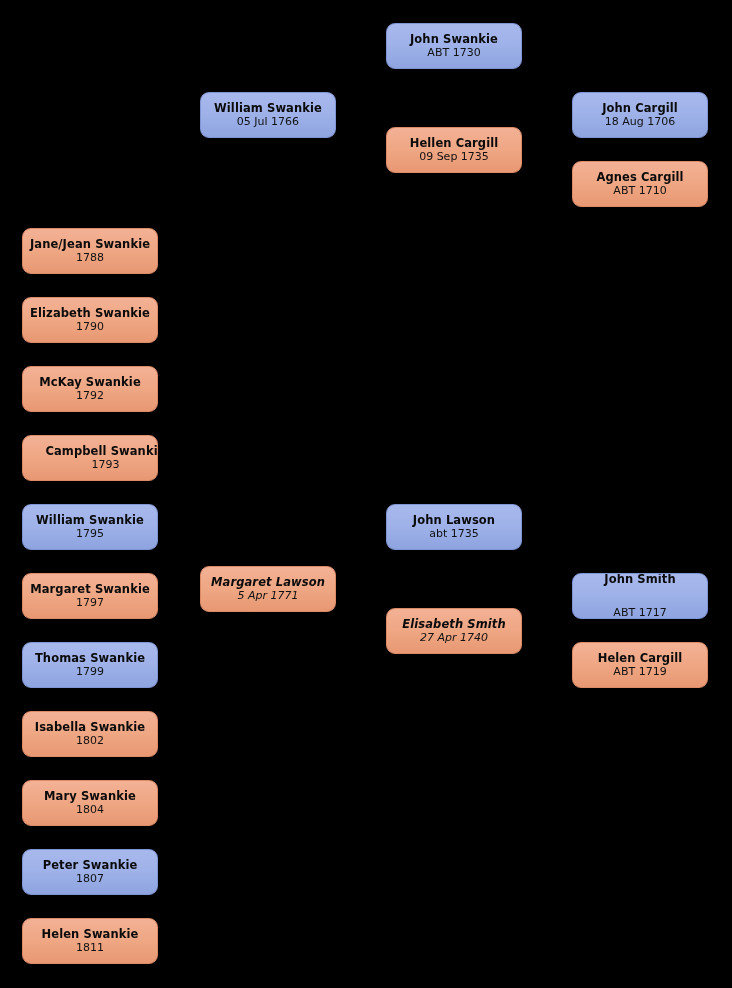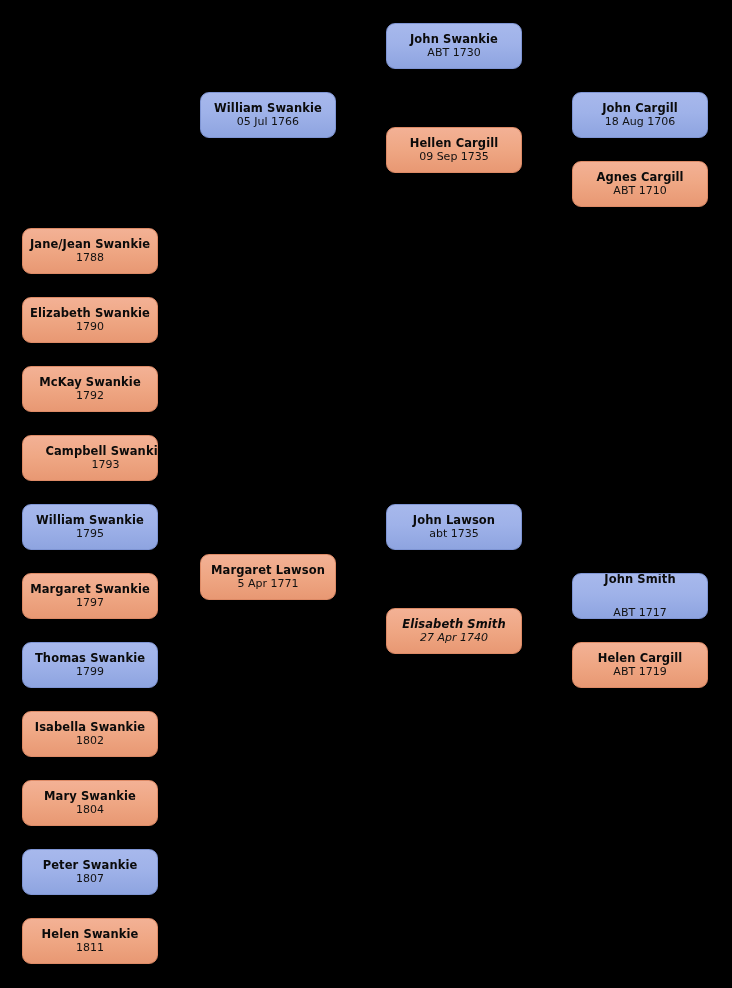--- a/index.html
+++ b/index.html
@@ -117,21 +117,21 @@
       <div class="person-date">1804</div>
     </div>
     <div class="person-box male" style="left: 22px; top: 849px;">
       <div class="person-name">Peter Swankie</div>
       <div class="person-date">1807</div>
     </div>
     <div class="person-box female" style="left: 22px; top: 918px;">
       <div class="person-name">Helen Swankie</div>
       <div class="person-date">1811</div>
     </div>
-    <div class="person-box female" style="left: 200px; top: 554px;">
+    <div class="person-box female" style="left: 200px; top: 566px; font-style: italic;">
       <div class="person-name">Margaret Lawson</div>
       <div class="person-date">5 Apr 1771</div>
     </div>
     <div class="person-box male" style="left: 386px; top: 504px;">
       <div class="person-name">John Lawson</div>
       <div class="person-date">abt 1735</div>
     </div>
     <div class="person-box female" style="left: 386px; top: 608px; font-style: italic;">
       <div class="person-name">Elisabeth Smith</div>
       <div class="person-date">27 Apr 1740</div>

